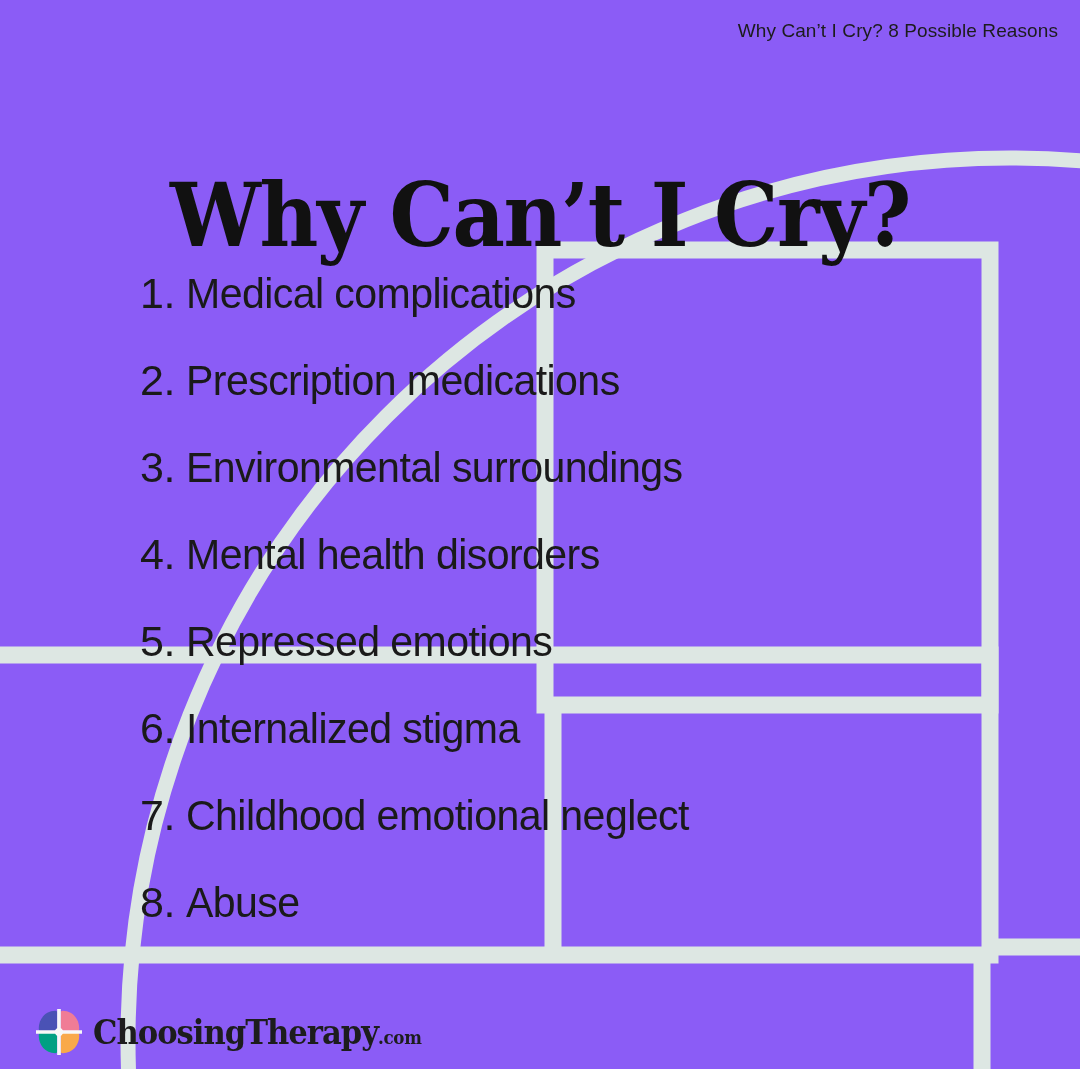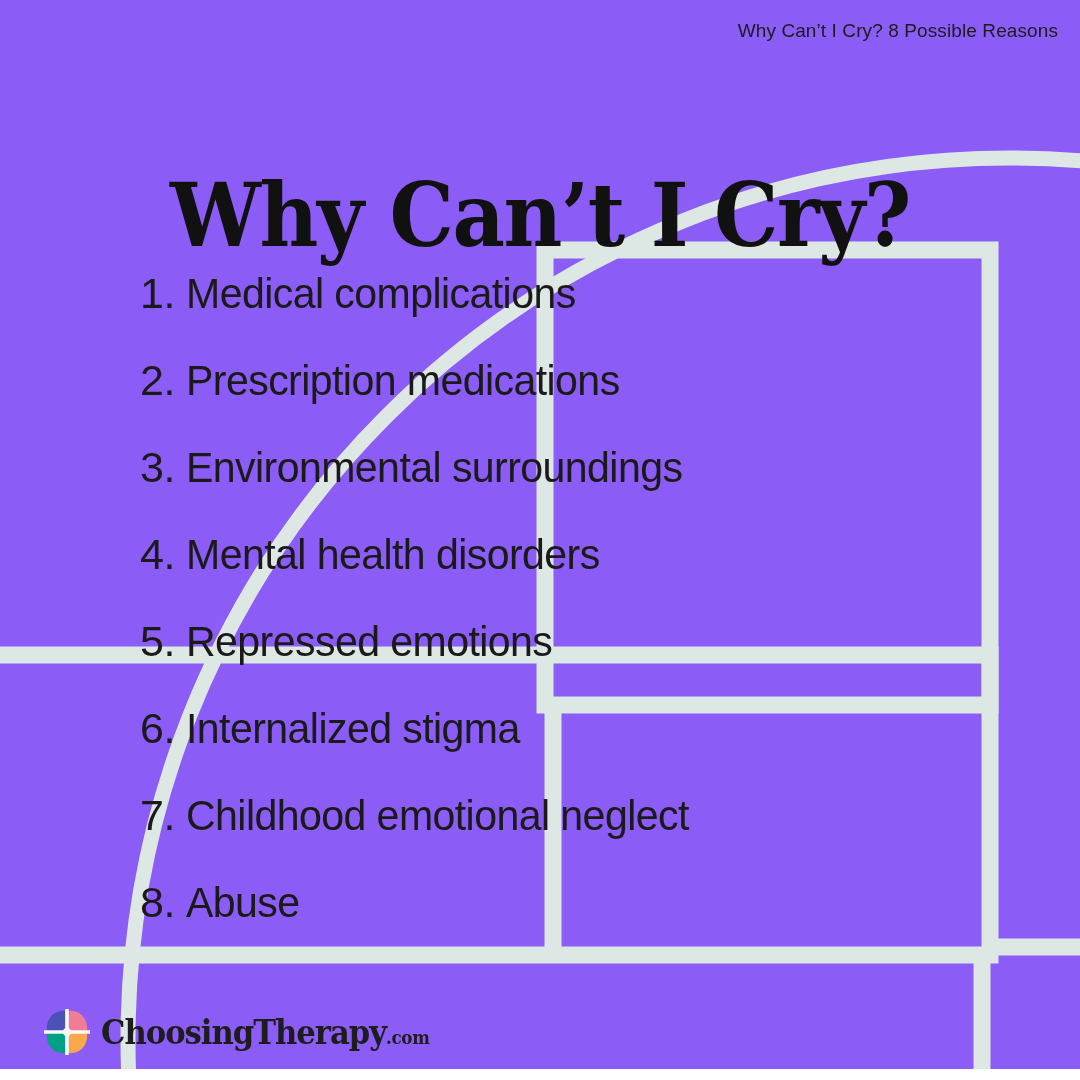--- a/index.html
+++ b/index.html
@@ -87,21 +87,21 @@
     line-height: 1;
     letter-spacing: -0.6px;
     transform: scaleX(0.955);
     transform-origin: 0 50%;
     white-space: nowrap;
   }
 
   
   .logo {
     position: absolute;
-    left: 44px;
+    left: 36px;
     bottom: 14px;
     display: flex;
     align-items: center;
   }
 
   .logo-mark {
     width: 46px;
     height: 46px;
     flex: 0 0 46px;
     margin-right: 11px;

